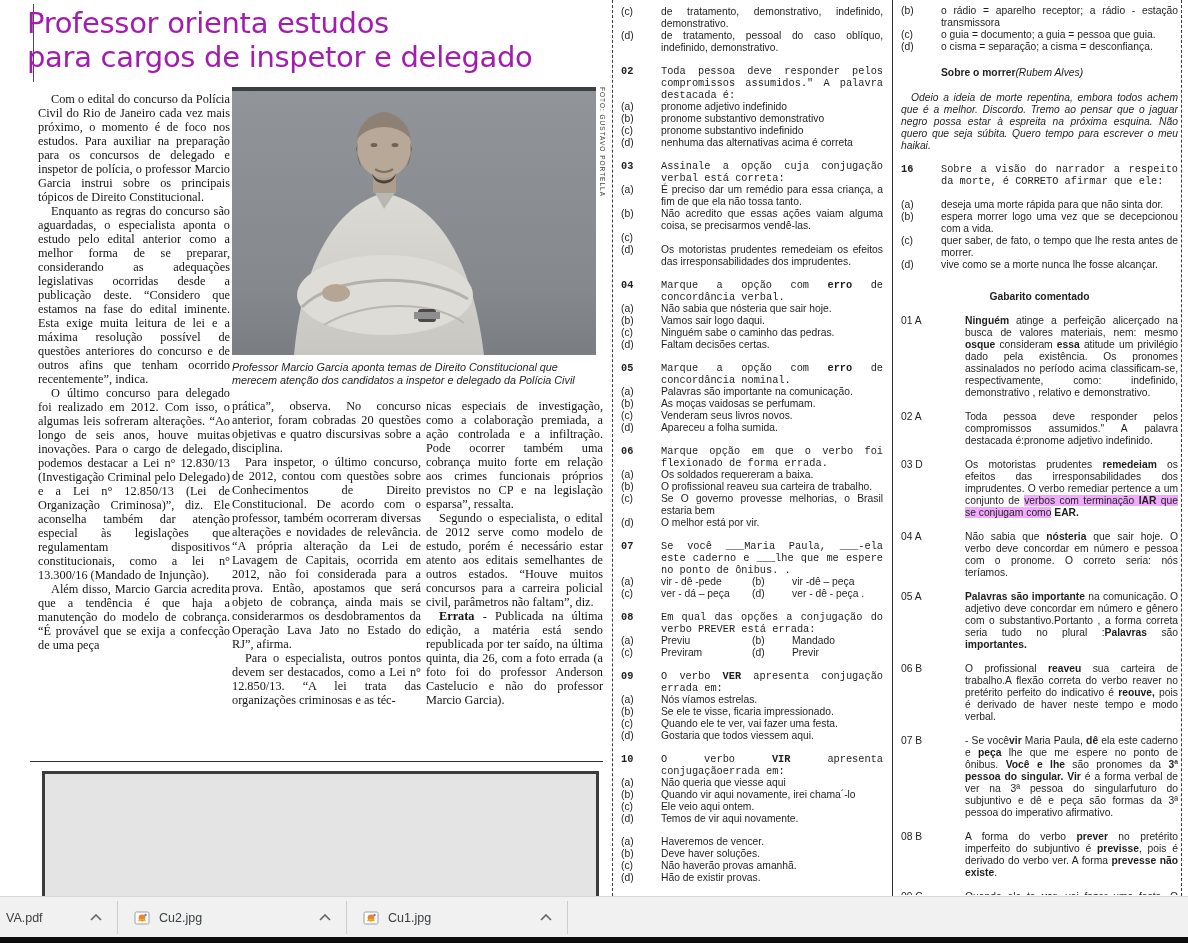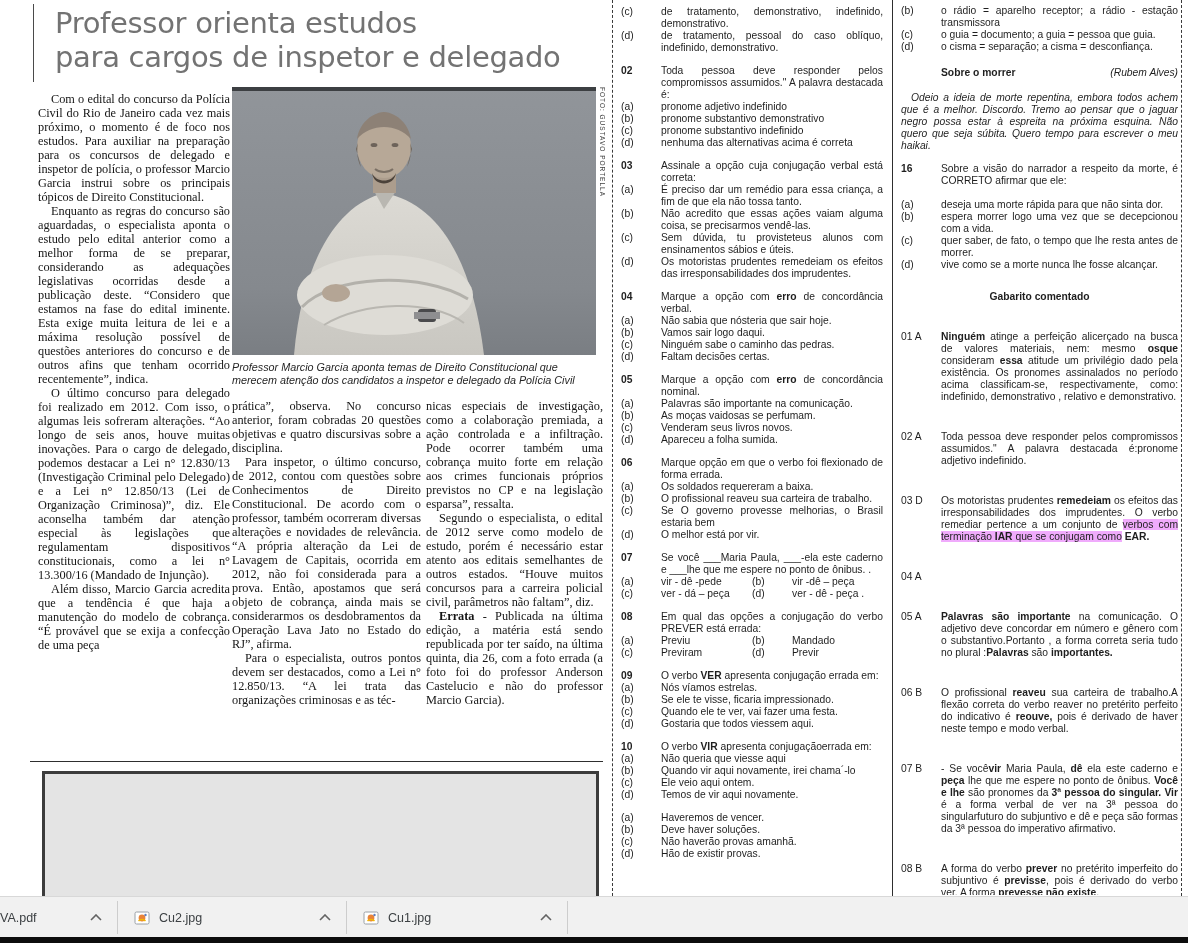--- a/index.html
+++ b/index.html
@@ -1,22 +1,22 @@
 <!DOCTYPE html>
 <html><head>
 <meta charset="utf-8">
 <style>
   html,body{margin:0;padding:0;}
   body{width:1188px;height:943px;position:relative;overflow:hidden;background:#ffffff;
        font-family:"Liberation Sans",sans-serif;color:#1c1c1c;}
   .abs{position:absolute;}
 
   
-  .title{left:55px;top:6px;width:560px;font-family:"DejaVu Sans",sans-serif;
-         font-size:29px;line-height:34px;color:#737373;letter-spacing:-0.3px;}
+  .title{left:27px;top:6px;width:560px;font-family:"DejaVu Sans",sans-serif;
+         font-size:29px;line-height:34px;color:#a21caf;letter-spacing:-0.3px;}
   .title span{display:block;}
   .edge-tick{left:33px;top:4px;width:1px;height:78px;background:#4a4a4a;}
 
   .serifcol{font-family:"Liberation Serif",serif;font-size:12.3px;line-height:14px;
             text-align:justify;color:#141414;overflow:hidden;}
   .serifcol p{margin:0;}
   .serifcol p.ind{text-indent:13px;}
   #col1{left:38px;top:92px;width:192px;height:668px;}
   #col2{left:232px;top:399px;width:189px;height:360px;}
   #col3{left:426px;top:399px;width:177px;height:360px;}
@@ -40,34 +40,34 @@
   .vline-dash-r{left:1181px;top:0;height:896px;width:0;border-left:1px dashed #3a3a3a;}
 
   .qcol{font-size:10.3px;line-height:12px;color:#1e1e1e;overflow:hidden;}
   #quiz-col{left:621px;top:6px;width:262px;height:888px;}
   #right-col{left:901px;top:5px;width:277px;height:890px;}
 
   .opt-row{display:flex;}
   .opt-letter{flex:0 0 40px;}
   .opt-text{flex:1;text-align:justify;}
   .question{margin-top:11px;}
-  .q-head{display:flex;}
+  .q-head{display:flex;font-family:Liberation Mono, monospace;}
   .q-num{flex:0 0 40px;font-weight:bold;}
   .q-stem{flex:1;text-align:justify;}
   .optgap{margin-top:12px;}
   .opt-row2{display:flex;}
   .opt-row2 .t2{flex:1;}
 
   .poem-head{display:flex;margin-top:14px;padding-left:40px;}
   .poem-title{font-weight:bold;}
-  .poem-author{flex:1;text-align:right;font-style:italic;}
+  .poem-author{flex:1;text-align:left;font-style:italic;}
   .poem{margin-top:13px;font-style:italic;text-align:justify;text-indent:10px;}
 
   .gab-title{margin-top:20px;text-align:center;font-weight:bold;}
-  .g-entry{display:flex;margin-top:28px;}
+  .g-entry{display:flex;margin-top:12px;gap:24px;}
   .g-label{flex:0 0 40px;white-space:pre;}
   .g-text{flex:1;text-align:justify;}
   .hl{background:#f0abfc;}
 
   
   .dl-bar{left:0;top:896px;width:1188px;height:41px;background:#f1f1f1;
           border-top:1px solid #d8d8d8;display:flex;align-items:stretch;z-index:5;
           font-size:12.5px;color:#3c4043;}
   .dl-item{display:flex;align-items:center;height:100%;box-sizing:border-box;cursor:pointer;}
   .dl-icon{width:16px;height:16px;margin-right:9px;flex:0 0 16px;}
@@ -199,21 +199,20 @@
         <div class="opt-row">
           <span class="opt-letter">(a)</span>
           <span class="opt-text">É preciso dar um remédio para essa criança, a fim de que ela não tossa tanto.</span>
         </div>
         <div class="opt-row">
           <span class="opt-letter">(b)</span>
           <span class="opt-text">Não acredito que essas ações vaiam alguma coisa, se precisarmos vendê-las.</span>
         </div>
         <div class="opt-row">
           <span class="opt-letter">(c)</span>
-          <span class="opt-text">Sem dúvida, tu provisteteus alunos com ensinamentos sábios e úteis.</span>
         </div>
         <div class="opt-row">
           <span class="opt-letter">(d)</span>
           <span class="opt-text">Os motoristas prudentes remedeiam os efeitos das irresponsabilidades dos imprudentes.</span>
         </div>
       </div>
       <div class="question">
         <div class="q-head">
           <span class="q-num">04</span>
           <span class="q-stem">Marque a opção com <b>erro</b> de concordância verbal.</span>
@@ -434,20 +433,21 @@
       <div class="g-entry">
         <span class="g-label">02 A</span>
         <span class="g-text">Toda pessoa deve responder pelos compromissos assumidos." A palavra destacada é:pronome adjetivo indefinido.</span>
       </div>
       <div class="g-entry">
         <span class="g-label">03 D</span>
         <span class="g-text">Os motoristas prudentes <b>remedeiam</b> os efeitos das irresponsabilidades dos imprudentes. O verbo remediar pertence a um conjunto de <span class="hl">verbos com terminação <b>IAR</b> que se conjugam como</span> <b>EAR.</b></span>
       </div>
       <div class="g-entry">
         <span class="g-label">04 A</span>
+        <span class="g-text">Não sabia que <b>nósteria</b> que sair hoje. O verbo deve concordar em número e pessoa com o pronome. O correto seria: nós teríamos.</span>
       </div>
       <div class="g-entry">
         <span class="g-label">05 A</span>
         <span class="g-text"><b>Palavras são importante</b> na comunicação. O adjetivo deve concordar em número e gênero com o substantivo.Portanto , a forma correta seria tudo no plural :<b>Palavras</b> são <b>importantes.</b></span>
       </div>
       <div class="g-entry">
         <span class="g-label">06 B</span>
         <span class="g-text">O profissional <b>reaveu</b> sua carteira de trabalho.A flexão correta do verbo reaver no pretérito perfeito do indicativo é <b>reouve,</b> pois é derivado de haver neste tempo e modo verbal.</span>
       </div>
       <div class="g-entry">
@@ -463,21 +463,21 @@
         <span class="g-text">Quando ele te <b>ver</b>, vai fazer uma festa. O verbo ver no futuro do subjuntivo conjuga-se na forma <b>vir</b>. O correto seria: Quando ele te vir, vai fazer uma festa.</span>
       </div>
       <div class="g-entry">
         <span class="g-label">10 B</span>
         <span class="g-text">Quando <b>vir</b> aqui novamente, irei chama´-lo. O verbo vir no futuro do subjuntivo conjuga-se na forma <b>vier</b>. O correto seria: Quando vier aqui novamente, irei chamá-lo.</span>
       </div>
     </div>
 </div>
 
 <div id="dl-bar" class="abs dl-bar">
-    <div class="dl-item" style="width: 117px; ">
+    <div class="dl-item" style="width: 117px; padding-left: 6px;">
       <span class="dl-name">VA.pdf</span>
       <span class="dl-chevron">
         <svg width="12" height="7" viewBox="0 0 12 7">
           <polyline points="1,6 6,1 11,6" fill="none" stroke="#636363" stroke-width="1.6"></polyline>
         </svg>
       </span>
     </div>
     <div class="dl-sep"></div>
     <div class="dl-item" style="width: 228px; padding-left: 16px;">
       <span class="dl-icon"><svg width="16" height="16" viewBox="0 0 16 16">

